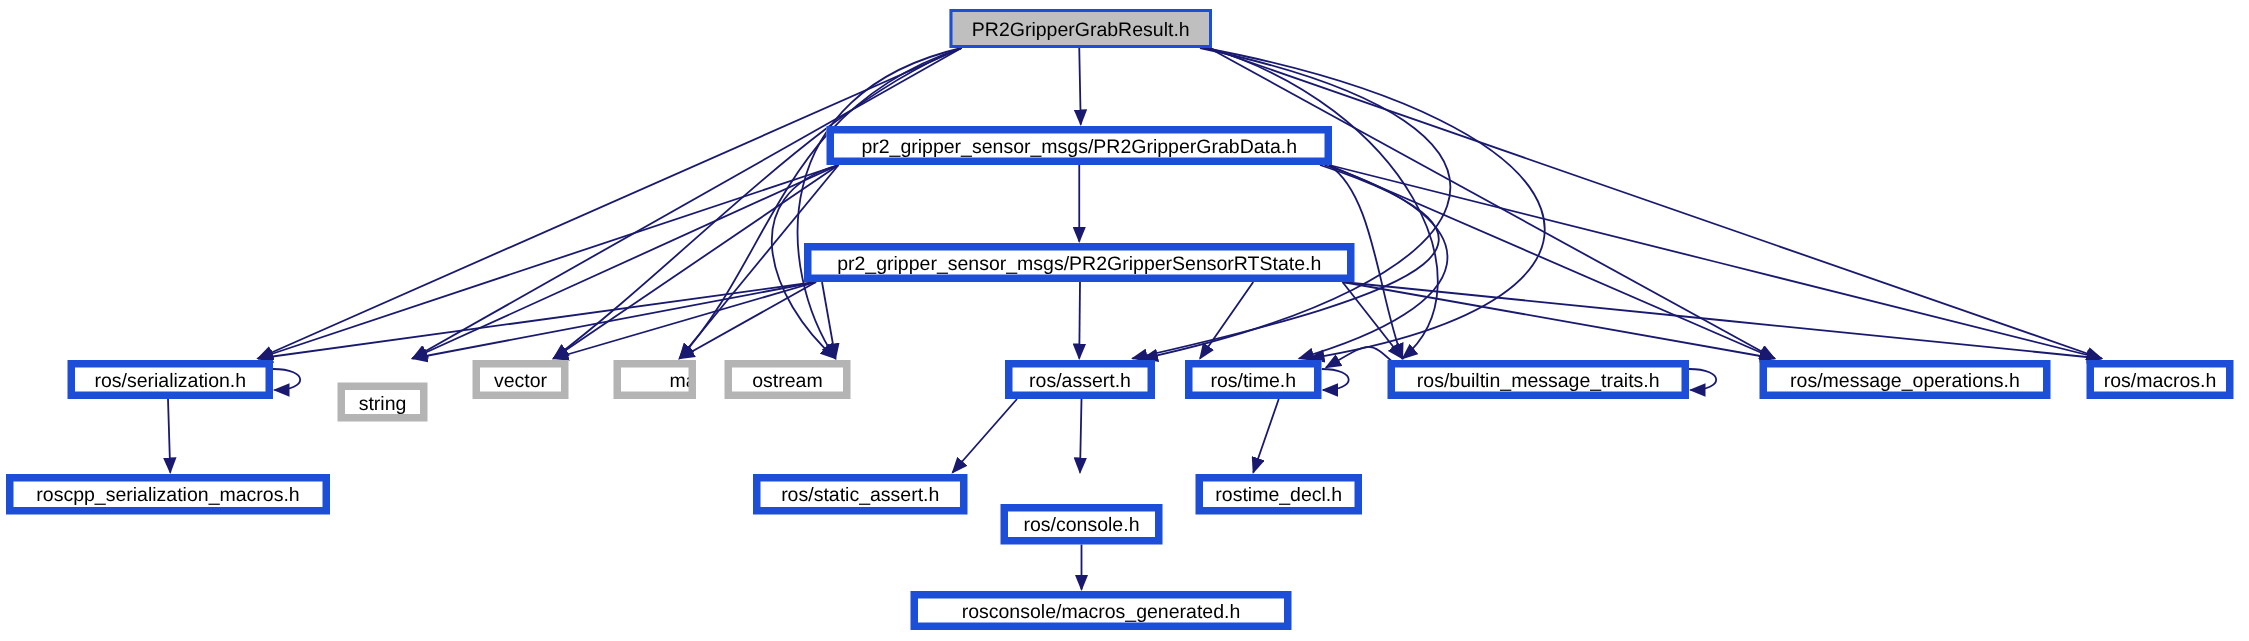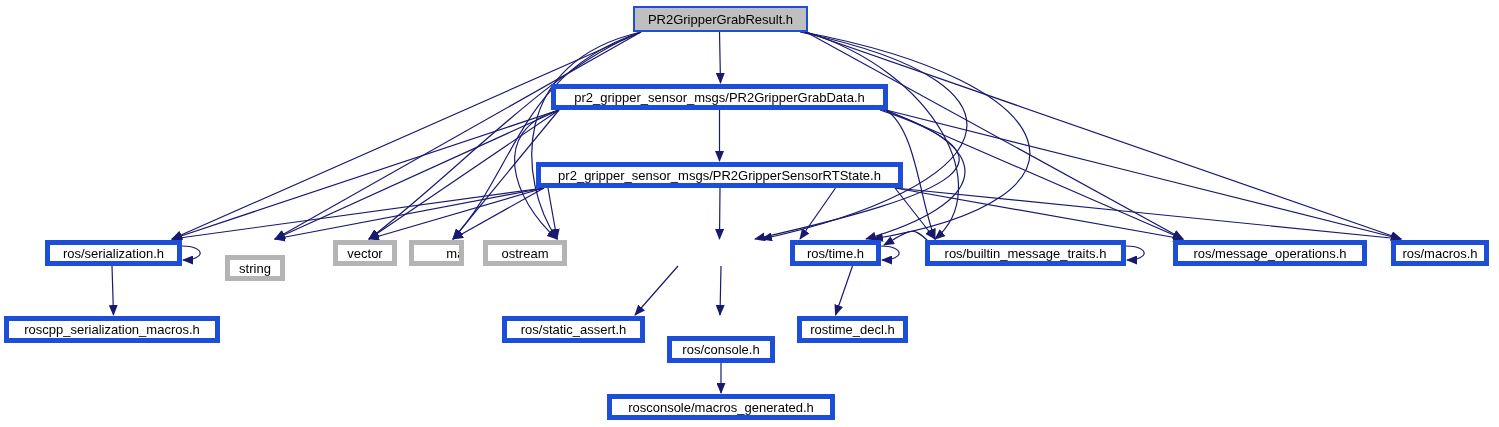--- a/index.html
+++ b/index.html
@@ -73,28 +73,31 @@
     </div>
     <div class="node" style="left: 536px; top: 162px; width: 367px; height: 26px;">
       <span>pr2_gripper_sensor_msgs/PR2GripperSensorRTState.h</span>
     </div>
     <div class="node" style="left: 45px; top: 240px; width: 137px; height: 26px;">
       <span>ros/serialization.h</span>
     </div>
     <div class="node external" style="left: 225px; top: 240px; width: 60px; height: 26px; margin-top: 15px;">
       <span>string</span>
     </div>
-    <div class="node external" style="left: 315px; top: 240px; width: 64px; height: 26px; margin-left: 18px;">
+    <div class="node external" style="left: 315px; top: 240px; width: 64px; height: 26px;">
       <span>vector</span>
     </div>
     <div class="node external" style="left: 409px; top: 240px; width: 54px; height: 26px; padding-left: 45px;">
       <span>map</span>
     </div>
     <div class="node external" style="left: 483px; top: 240px; width: 84px; height: 26px;">
       <span>ostream</span>
+    </div>
+    <div class="node" style="left: 670px; top: 240px; width: 100px; height: 26px;">
+      <span>ros/assert.h</span>
     </div>
     <div class="node" style="left: 790px; top: 240px; width: 91px; height: 26px;">
       <span>ros/time.h</span>
     </div>
     <div class="node" style="left: 925px; top: 240px; width: 201px; height: 26px;">
       <span>ros/builtin_message_traits.h</span>
     </div>
     <div class="node" style="left: 1173px; top: 240px; width: 194px; height: 26px;">
       <span>ros/message_operations.h</span>
     </div>
@@ -106,16 +109,16 @@
     </div>
     <div class="node" style="left: 502px; top: 316px; width: 143px; height: 27px;">
       <span>ros/static_assert.h</span>
     </div>
     <div class="node" style="left: 667px; top: 316px; width: 108px; height: 27px; margin-top: 20px;">
       <span>ros/console.h</span>
     </div>
     <div class="node" style="left: 797px; top: 316px; width: 111px; height: 27px;">
       <span>rostime_decl.h</span>
     </div>
-    <div class="node" style="left: 607px; top: 394px; width: 228px; height: 26px;">
+    <div class="node" style="left: 607px; top: 394px; width: 254px; height: 26px;">
       <span>rosconsole/macros_generated.h</span>
     </div>
   </div>
 
 </body></html>

